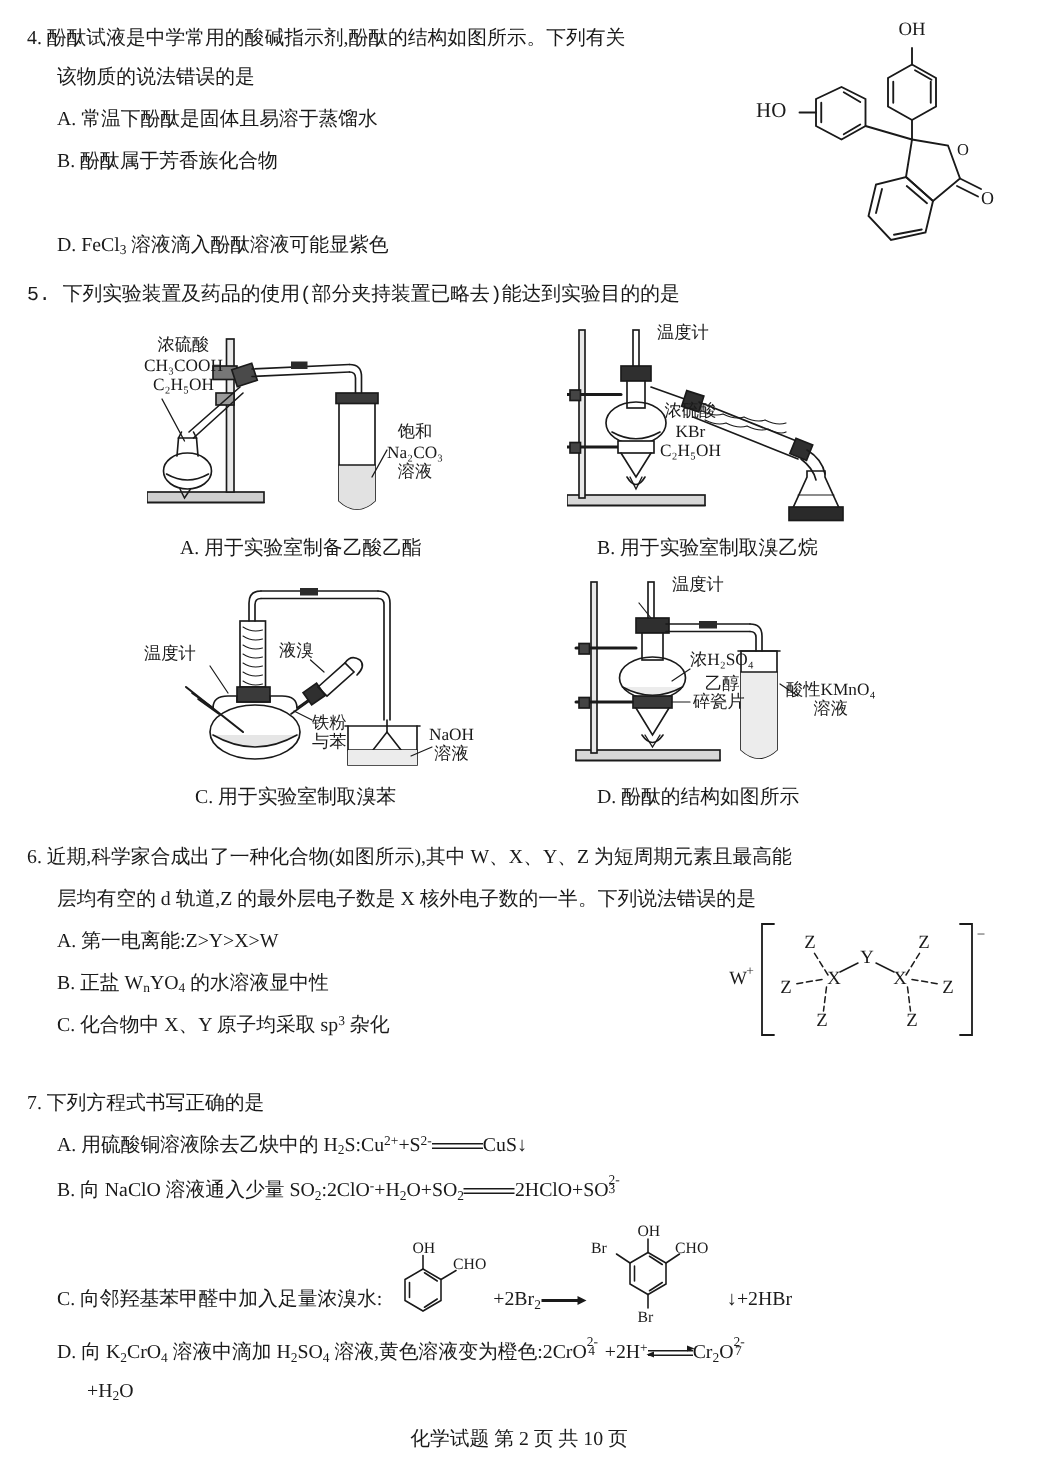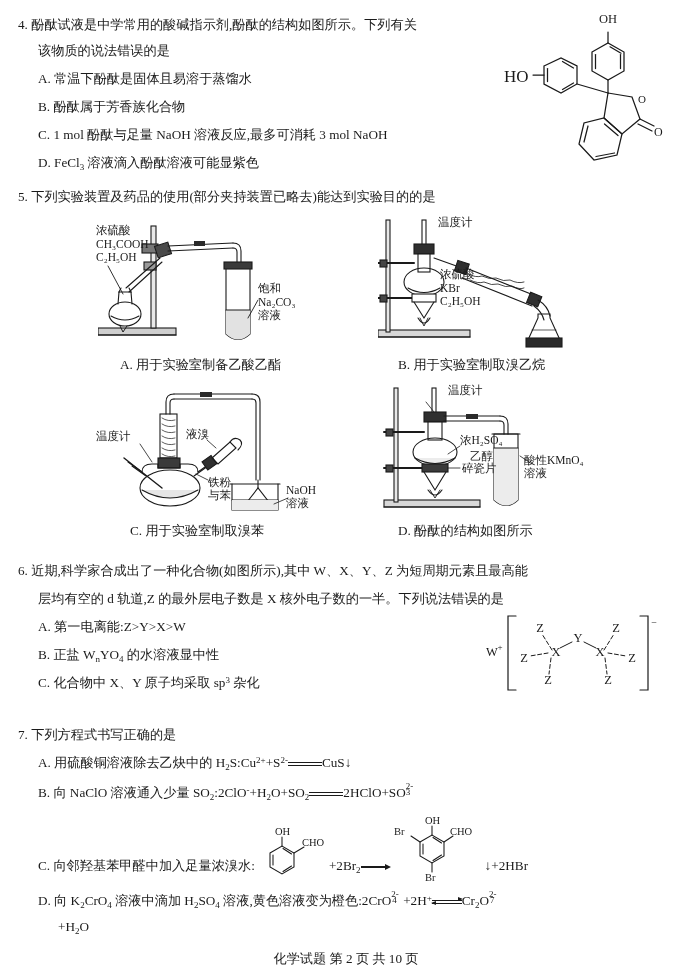--- a/index.html
+++ b/index.html
@@ -95,21 +95,21 @@
 
   
   .fig { position: absolute; }
   .fig svg { display: block; }
   .lbl {
     position: absolute;
     white-space: nowrap;
     line-height: 1.12;
     font-family: "Liberation Serif", serif;
   }
-  .lbl.c { text-align: left; }
+  .lbl.c { text-align: center; }
 
   .caption {
     position: absolute;
     white-space: nowrap;
   }
   .footer {
     position: absolute;
     width: 100%;
     text-align: center;
     left: 0;
@@ -121,21 +121,20 @@
 
 <div class="page">
 
   <div class="q-line" style="left:18px; top:18px;">
     <span class="qnum">4.</span>
     <span>酚酞试液是中学常用的酸碱指示剂,酚酞的结构如图所示。下列有关</span>
   </div>
   <div class="q-line" style="left:38px; top:44px;">该物质的说法错误的是</div>
   <div class="q-line" style="left:38px; top:72px;">A. 常温下酚酞是固体且易溶于蒸馏水</div>
   <div class="q-line" style="left:38px; top:100px;">B. 酚酞属于芳香族化合物</div>
-  <div class="q-line" style="left:38px; top:128px;">C. 1 mol 酚酞与足量 NaOH 溶液反应,最多可消耗 3 mol NaOH</div>
   <div class="q-line" style="left:38px; top:156px;">
     <span>D. FeCl</span><sub>3</sub><span> 溶液滴入酚酞溶液可能显紫色</span>
   </div>
 
   <div class="fig" style="left:520px; top:14px;">
     <svg width="165" height="150" viewBox="0 0 165 150">
       <g stroke="#1a1a1a" stroke-width="1.25" fill="none" stroke-linecap="round">
 
         <polygon points="72,38 88,29 104,38 104,57 88,66 72,57"></polygon>
         <line x1="75.5" y1="40.5" x2="75.5" y2="54.5"></line>
@@ -162,24 +161,24 @@
 
         <polygon points="84,104 102,120 97,141 74,146 59,130 64,109"></polygon>
         <line x1="84.5" y1="110" x2="98" y2="121.5"></line>
         <line x1="94.5" y1="139" x2="76" y2="142.5"></line>
         <line x1="64" y1="128" x2="68" y2="112"></line>
       </g>
       <text x="118" y="89" font-family="Liberation Serif, serif" font-size="11" fill="#1a1a1a">O</text>
       <text x="134" y="122" font-family="Liberation Serif, serif" font-size="12" fill="#1a1a1a">O</text>
     </svg>
     <div class="lbl" style="left:79px; top:-2px; font-size:12.5px;">OH</div>
-    <div class="lbl" style="left:-16px; top:53px; font-size:17px;">HO</div>
-  </div>
-
-  <div class="q-line" style="left:18px; top:190px;">
+    <div class="lbl" style="left:-16px; top:53px; font-size:14px;">HO</div>
+  </div>
+
+  <div class="q-line" style="left:18px; top:190px;font-family:Liberation Mono, monospace;">
     <span class="qnum">5.</span>
     <span>下列实验装置及药品的使用(部分夹持装置已略去)能达到实验目的的是</span>
   </div>
 
   <div class="fig" style="left:98px; top:222px;">
     <svg width="220" height="128" viewBox="0 0 220 128">
       <g stroke="#1a1a1a" stroke-width="1.1" fill="none" stroke-linecap="round">
 
         <rect x="0" y="106" width="78" height="7" fill="#cfcfcf" stroke="#1a1a1a"></rect>
         <line x1="0" y1="113" x2="78" y2="113"></line>

